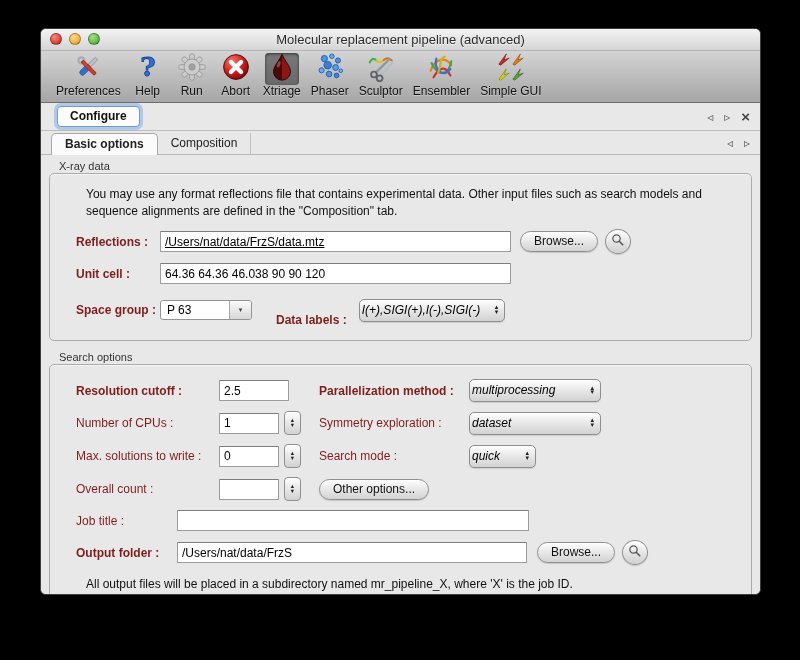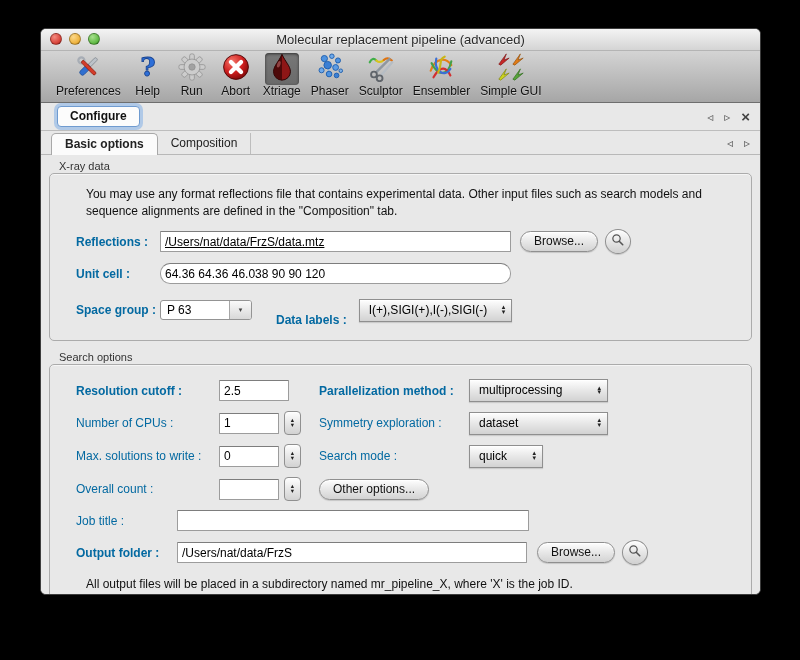--- a/index.html
+++ b/index.html
@@ -39,39 +39,39 @@
   .tab.active{font-weight:bold;background:#fbfbfb;border:1px solid #a8a8a8;border-bottom:none;
               border-radius:5px 5px 0 0;margin-bottom:-1px;}
   .tab.inactive{border-right:1px solid #bdbdbd;}
   
   .content{flex:1 1 auto;background:#e8e8e8;padding:3px 8px 0;}
   .group-label{font-size:11px;color:#333;margin:2px 0 1px 10px;}
   .group-box{border:1px solid #ababab;border-radius:5px;padding:10px 16px 13px 26px;
              box-shadow:inset 0 1px 0 rgba(255,255,255,.55);}
   .desc{font-size:12px;color:#111;line-height:1.42;max-width:655px;margin:2px 0 6px 10px;white-space:pre-line;}
   .frow{display:flex;align-items:center;margin-top:9px;}
-  .lab{font-size:12px;font-weight:bold;color:#0369a1;flex:0 0 auto;}
+  .lab{font-size:12px;font-weight:bold;color:#7f1d1d;flex:0 0 auto;}
   .lab.normal{font-weight:normal;}
   .w82{width:84px;} .w143{width:143px;} .w150{width:150px;} .w101{width:101px;}
   input.text{height:17px;border:1px solid #9c9c9c;border-top-color:#7d7d7d;background:#fff;
              font:12px "Liberation Sans",sans-serif;padding:1px 4px;border-radius:1px;}
   .btn{font:12px "Liberation Sans",sans-serif;color:#111;border:1px solid #8f8f8f;border-radius:11px;
        background:linear-gradient(#fefefe,#e9e9e9 45%,#d3d3d3);padding:2px 13px 3px;
        box-shadow:0 1px 1px rgba(0,0,0,.15), inset 0 1px 0 #fff;}
   .roundbtn{width:24px;height:23px;border-radius:50%;border:1px solid #8f8f8f;margin-left:7px;
             background:linear-gradient(#fefefe,#e6e6e6 50%,#d0d0d0);display:flex;align-items:center;
             justify-content:center;box-shadow:0 1px 1px rgba(0,0,0,.15), inset 0 1px 0 #fff;}
   .combo{display:inline-flex;border:1px solid #949494;border-radius:3px;overflow:hidden;height:20px;
          background:#fff;box-sizing:border-box;}
   .combo-text{padding:2px 6px;font-size:12px;width:56px;}
   .combo-btn{width:21px;background:linear-gradient(#fafafa,#d8d8d8);border-left:1px solid #a6a6a6;
              display:flex;align-items:center;justify-content:center;color:#444;}
-  .popup{position:relative;display:inline-flex;align-items:center;border:1px solid #8f8f8f;border-radius:0;
-         background:linear-gradient(#fefefe,#e7e7e7 50%,#d2d2d2);padding:2px 24px 3px 9px;font-size:12px;
-         color:#000;box-shadow:0 1px 1px rgba(0,0,0,.12), inset 0 1px 0 #fff;height:16px;box-sizing:content-box;}
+  .popup{position:relative;display:inline-flex;align-items:center;border:1px solid #8f8f8f;border-radius:5px;
+         background:linear-gradient(#fefefe,#e7e7e7 50%,#d2d2d2);padding:2px 24px 3px 2px;font-size:12px;
+         color:#000;box-shadow:0 1px 1px rgba(0,0,0,.12), inset 0 1px 0 #fff;height:16px;box-sizing:content-box;font-style:italic;}
   .arrows{position:absolute;right:6px;top:50%;transform:translateY(-50%);display:flex;flex-direction:column;
           align-items:center;font-family:"DejaVu Sans",sans-serif;font-size:7px;line-height:4.6px;color:#222;}
   .stepper{width:15px;height:22px;margin-left:5px;border:1px solid #909090;border-radius:4px;
            background:linear-gradient(#fefefe,#e7e7e7 50%,#d2d2d2);display:flex;flex-direction:column;
            align-items:center;justify-content:center;font-family:"DejaVu Sans",sans-serif;font-size:6.5px;
            line-height:4.6px;color:#222;box-shadow:inset 0 1px 0 #fff;}
   .note{font-size:12px;color:#111;margin:12px 0 0 10px;}
   
   .statusbar{height:21px;background:linear-gradient(#f6f6f6,#dedede);border-top:1px solid #9e9e9e;
              display:flex;align-items:center;padding:0 10px;position:relative;flex:0 0 auto;}
@@ -261,21 +261,21 @@
             <span>
               <svg width="14" height="14" viewBox="0 0 16 16">
                 <circle cx="6.3" cy="6.3" r="4.2" fill="none" stroke="#555" stroke-width="1.4"></circle>
                 <line x1="9.4" y1="9.4" x2="13.4" y2="13.4" stroke="#555" stroke-width="1.8" stroke-linecap="round"></line>
               </svg></span>
             </span>
         </div>
 
         <div class="frow">
           <span class="lab w82">Unit cell :</span>
-          <input class="text" style="width: 341px; border-radius: 10px;" value="64.36 64.36 46.038 90 90 120">
+          <input class="text" style="width: 341px;" value="64.36 64.36 46.038 90 90 120">
         </div>
 
         <div class="frow">
           <span class="lab w82">Space group :</span>
           <span class="combo">
             <span class="combo-text">P 63</span>
             <span class="combo-btn">
                 <span style="font-size:7px;font-family:'DejaVu Sans',sans-serif;">▾</span>
               </span>
           </span>

